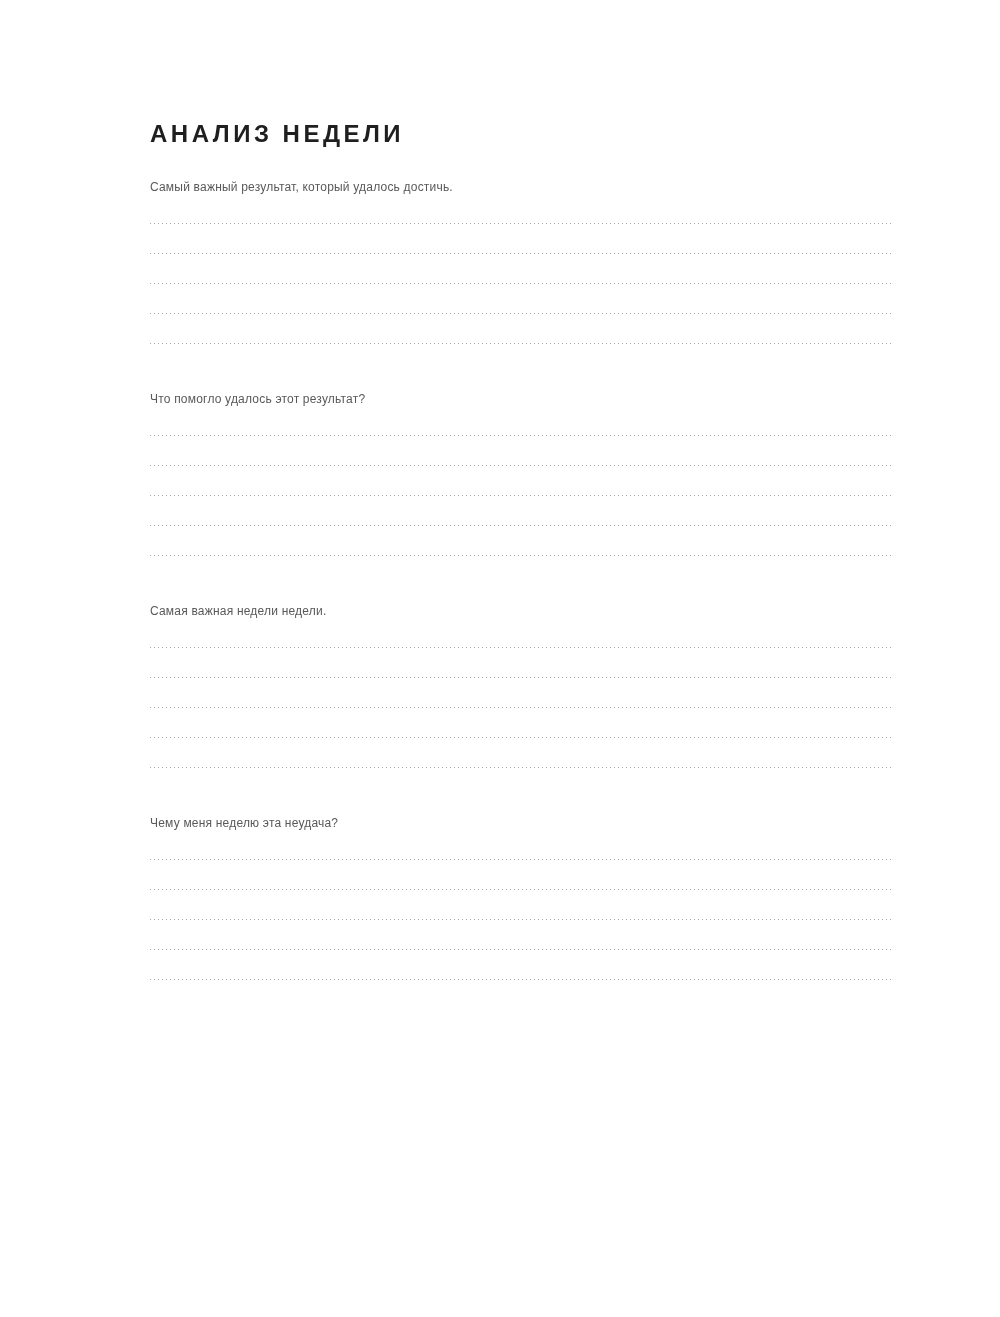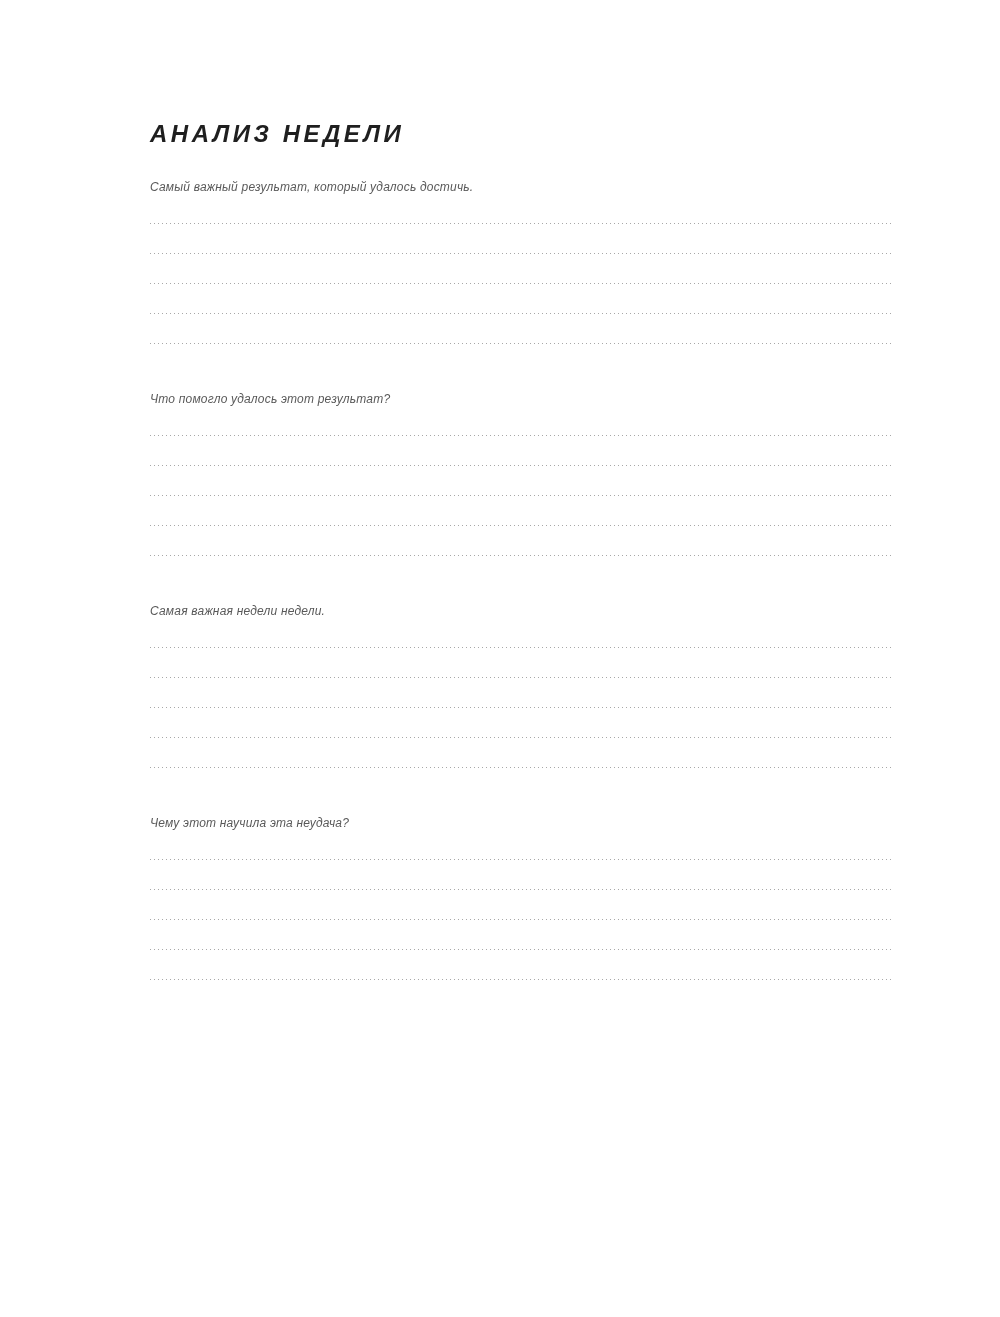--- a/index.html
+++ b/index.html
@@ -14,21 +14,20 @@
     width:1000px;
     height:1317px;
     background:var(--bg);
     font-family:"Liberation Sans", sans-serif;
     overflow:hidden;
   }
   .page{
     width:1000px;
     height:1317px;
     padding:122px 107px 0 150px;
-    font-style:italic;
   }
   .title{
     margin:0 0 29px 0;
     font-size:24px;
     line-height:24px;
     font-weight:700;
     letter-spacing:3.5px;
     color:var(--title-color);
   }
   .section{
@@ -88,21 +87,21 @@
     <div class="lines">
       <div class="writeline"></div>
       <div class="writeline"></div>
       <div class="writeline"></div>
       <div class="writeline"></div>
       <div class="writeline"></div>
     </div>
   </div>
 
   <div class="section">
-    <p class="question">Чему этот научила эта неудача?</p>
+    <p class="question">Чему меня неделю эта неудача?</p>
     <div class="lines">
       <div class="writeline"></div>
       <div class="writeline"></div>
       <div class="writeline"></div>
       <div class="writeline"></div>
       <div class="writeline"></div>
     </div>
   </div>
 
 

